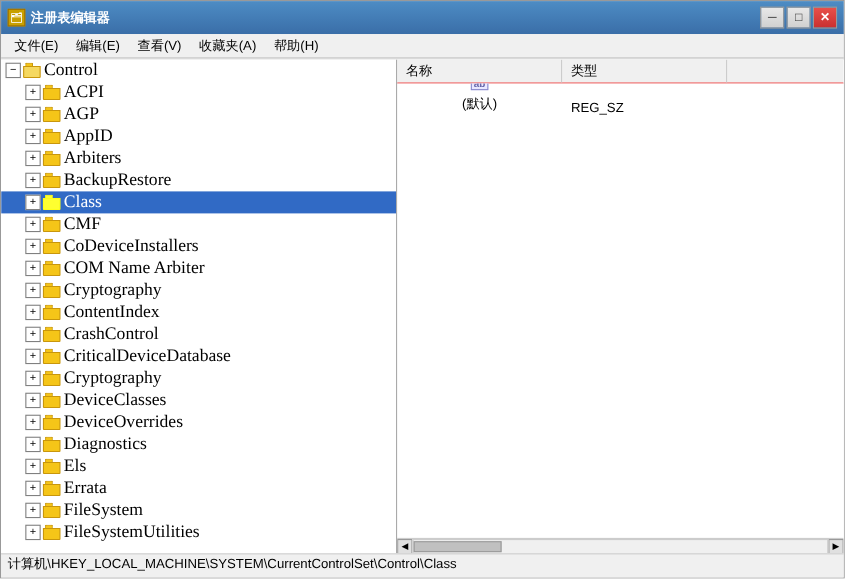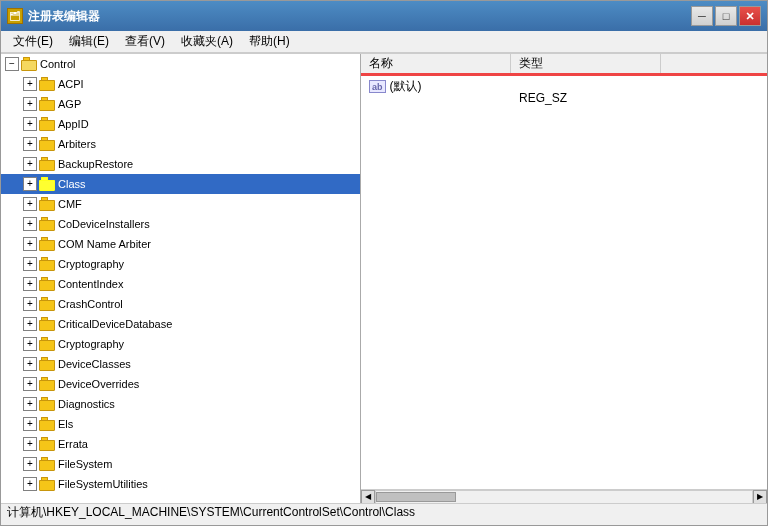--- a/index.html
+++ b/index.html
@@ -165,38 +165,39 @@
       background: #f5c518;
       border: 1px solid #c8960c;
       border-bottom: none;
       border-radius: 1px 1px 0 0;
     }
     .folder-open .folder-body {
       background: #f5d860;
     }
 
     .item-label {
-      font-size: 11px;
+      font-size: 16px;
+      font-family: Liberation Serif, serif;
     }
 
     
     .right-pane {
       flex: 1;
       display: flex;
       flex-direction: column;
       overflow: hidden;
       background: #fff;
     }
 
     
     .col-headers {
       display: flex;
       height: 22px;
       background: #f0f0f0;
-      border-bottom: 3px solid #ef4444;
+      border-bottom: 1px solid #ef4444;
     }
     .col-header {
       padding: 2px 8px;
       font-size: 12px;
       border-right: 1px solid #ccc;
       display: flex;
       align-items: center;
       cursor: pointer;
       user-select: none;
     }
@@ -216,20 +217,21 @@
       height: 20px;
       align-items: center;
       cursor: pointer;
     }
     .data-cell {
       padding: 2px 8px;
       font-size: 12px;
       white-space: nowrap;
       overflow: hidden;
       text-overflow: ellipsis;
+      flex-direction: column;
     }
     .data-cell.name { width: 150px; display: flex; align-items: center; gap: 4px; }
     .data-cell.type { width: 150px; margin-top: 24px; }
     .data-cell.value { flex: 1; }
 
     .ab-icon {
       display: inline-block;
       background: #e8e8ff;
       border: 1px solid #8888cc;
       color: #6666aa;

